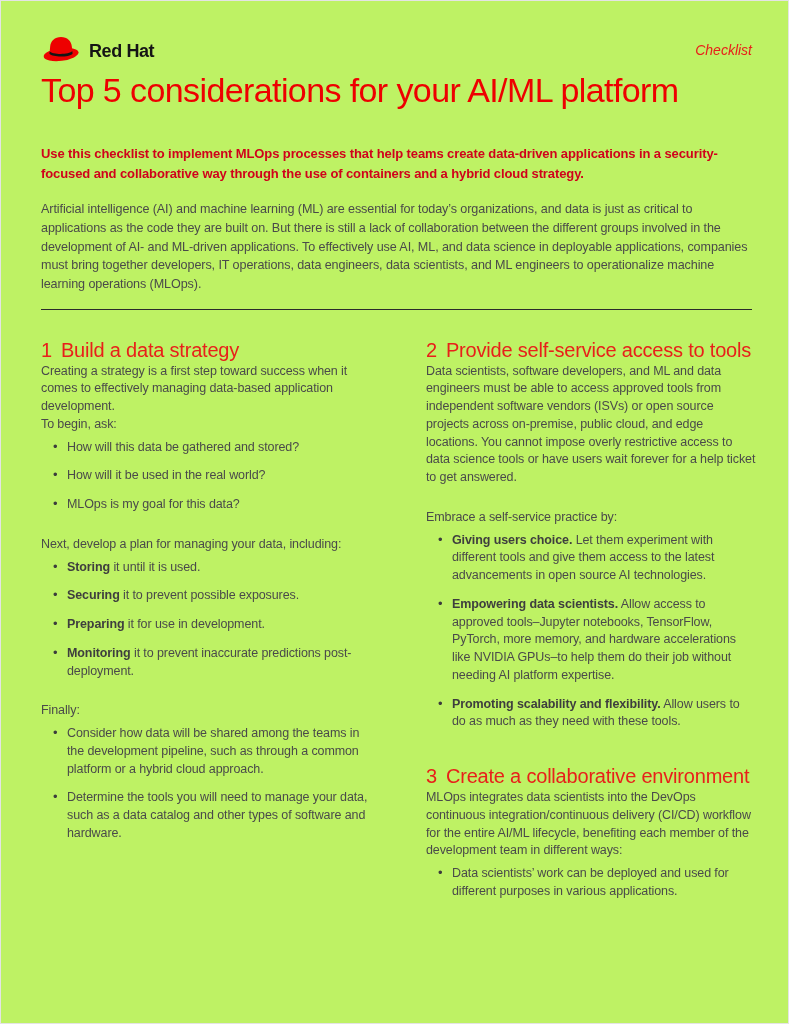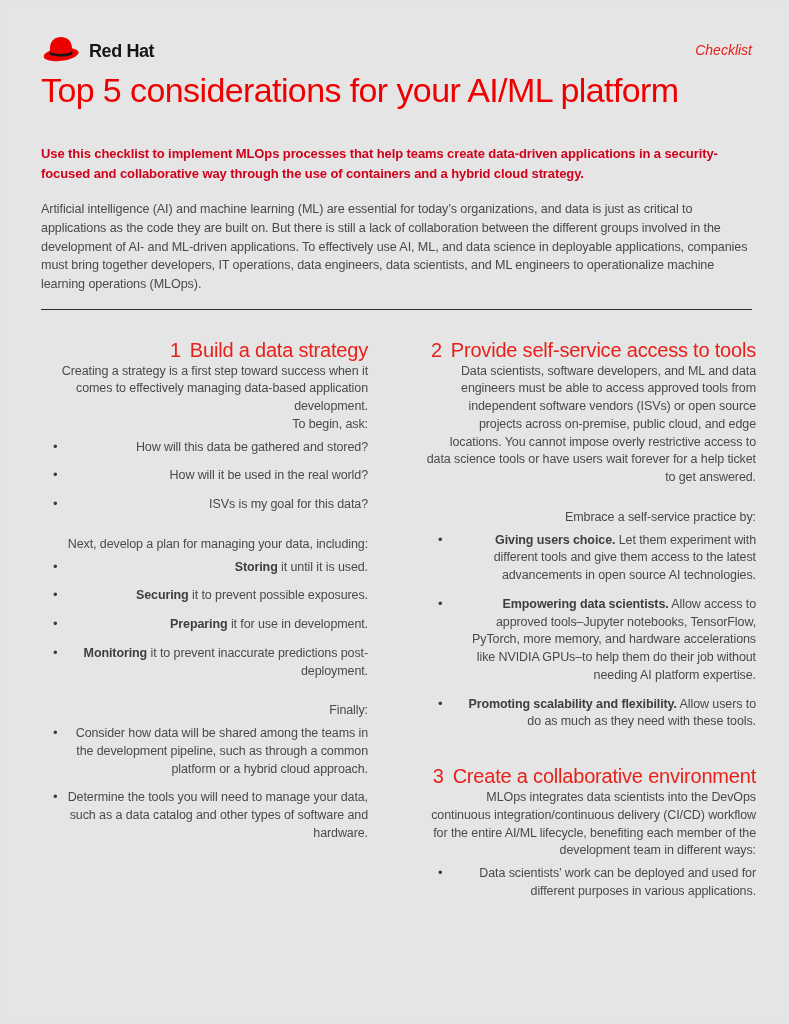--- a/index.html
+++ b/index.html
@@ -2,21 +2,21 @@
 <html><head>
 <meta charset="utf-8">
 <style>
   * { margin: 0; padding: 0; box-sizing: border-box; }
   html, body { background: #fff; }
   body { font-family: "Liberation Sans", sans-serif; }
   .page {
     position: relative;
     width: 789px;
     height: 1024px;
-    background: #e5e5e5;
+    background: #bef264;
     border: 1px solid #e4e4e4;
     overflow: hidden;
     padding: 33px 36px 0 40px;
     color: #4a4a4a;
   }
   
   .header { display: flex; justify-content: space-between; align-items: flex-start; }
   .logo { display: flex; align-items: center; gap: 8px; }
   .logo-text { font-size: 18px; font-weight: bold; color: #151515; letter-spacing: -0.4px; }
   .doc-type { font-size: 14px; color: #e8201a; margin-top: 8px; font-style: italic; }
@@ -47,21 +47,21 @@
     line-height: 1.48;
     letter-spacing: -0.1px;
   }
   hr.rule {
     margin-top: 15px;
     border: none;
     border-top: 1.5px solid #2b2b2b;
   }
 
   
-  .columns { display: flex; gap: 58px; margin-top: 0; text-align: right; }
+  .columns { display: flex; gap: 58px; margin-top: 0; }
   .col-left { width: 327px; flex: none; }
   .col-right { width: 330px; flex: none; }
 
   h2.section-heading {
     margin-top: 27px;
     font-size: 20px;
     font-weight: 400;
     color: #e8201a;
     line-height: 1.3;
     letter-spacing: -0.2px;
@@ -123,21 +123,21 @@
 
     <div class="col col-left">
       <h2 class="section-heading">
         <span class="num">1</span><span>Build a data strategy</span>
       </h2>
       <p>Creating a strategy is a first step toward success when it comes to effectively managing data-based application development.</p>
       <p>To begin, ask:</p>
       <ul class="bullets">
         <li>How will this data be gathered and stored?</li>
         <li>How will it be used in the real world?</li>
-        <li>ISVs is my goal for this data?</li>
+        <li>MLOps is my goal for this data?</li>
       </ul>
       <p class="gap-top">Next, develop a plan for managing your data, including:</p>
       <ul class="bullets">
         <li><b>Storing</b><span> it until it is used.</span></li>
         <li><b>Securing</b><span> it to prevent possible exposures.</span></li>
         <li><b>Preparing</b><span> it for use in development.</span></li>
         <li><b>Monitoring</b><span> it to prevent inaccurate predictions post-deployment.</span></li>
       </ul>
       <p class="gap-top">Finally:</p>
       <ul class="bullets">

